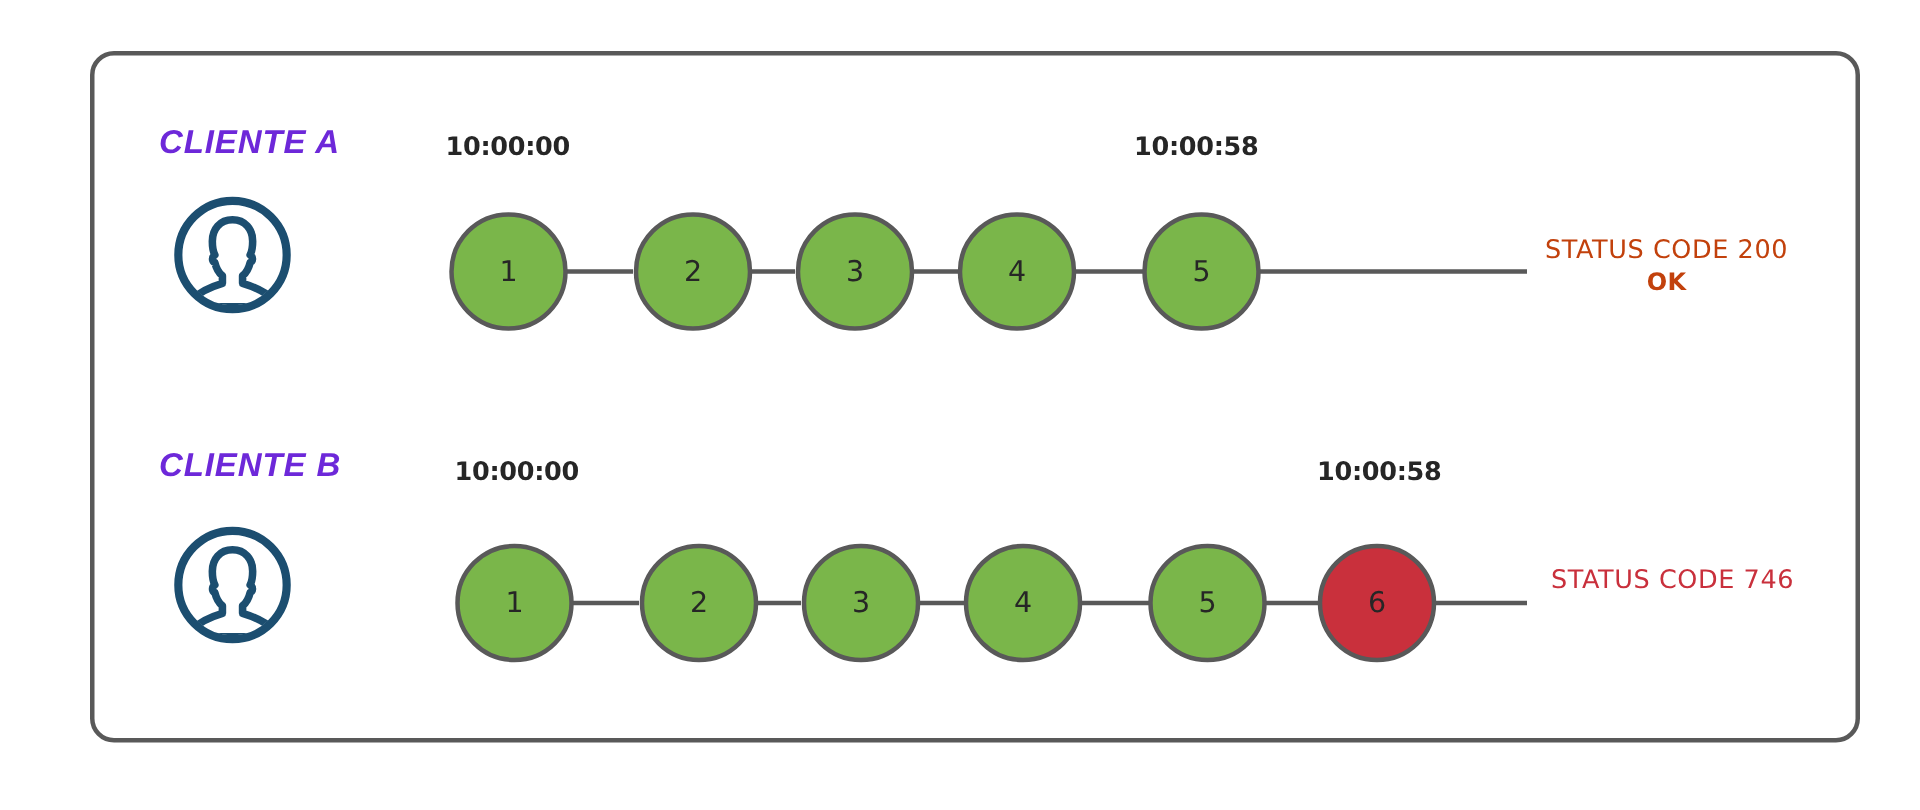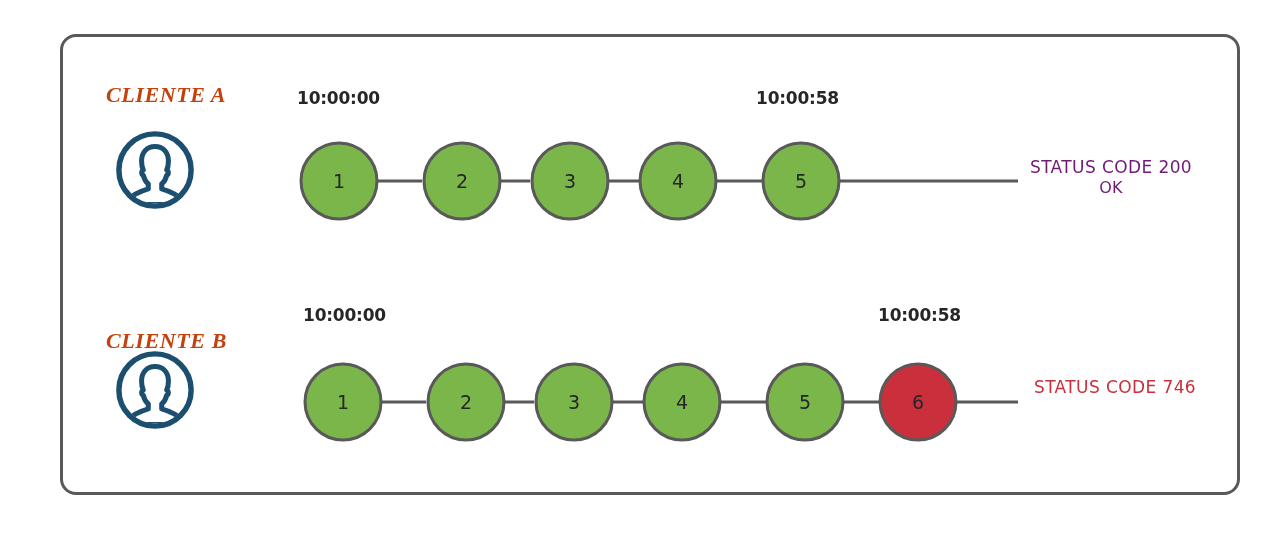--- a/index.html
+++ b/index.html
@@ -31,26 +31,26 @@
     height: 461px;
     border: 3px solid #595959;
     border-radius: 16px;
     box-sizing: border-box;
     background: #ffffff;
   }
 
   
   .client-label {
     position: absolute;
-    font-family: Liberation Serif, serif;
+    font-family: Liberation Sans, sans-serif;
     font-size: 22px;
     font-weight: 600;
     font-style: italic;
     letter-spacing: 0.6px;
-    color: #c2410c;
+    color: #6d28d9;
     white-space: nowrap;
   }
 
   
   .avatar {
     position: absolute;
     width: 84px;
     height: 84px;
   }
 
@@ -90,25 +90,25 @@
     display: block;
     font-family: "DejaVu Sans", sans-serif;
     font-size: 17px;
     font-weight: 500;
     letter-spacing: 0.4px;
   }
   .status-line2 {
     display: block;
     font-family: "DejaVu Sans", sans-serif;
     font-size: 16px;
-    font-weight: 400;
+    font-weight: 700;
     letter-spacing: 0.2px;
     text-align: center;
   }
-  .ok    .status-line1, .ok    .status-line2 { color: #701a75; }
+  .ok    .status-line1, .ok    .status-line2 { color: #c2410c; }
   .error .status-line1, .error .status-line2 { color: #C9303C; }
 </style>
 </head>
 <body>
 
 <div id="stage">
 
   <div class="frame"></div>
 
   <div class="client-label" style="left:106px; top:82px;">CLIENTE A</div>
@@ -173,21 +173,21 @@
       <circle cx="516" cy="46" r="38" fill="#7AB64A" stroke="#595959" stroke-width="3"></circle>
       <text class="node-num" x="516" y="46">5</text>
     </g>
   </svg>
 
   <div class="status-block ok" style="left:1020px; top:157px; width:182px;">
     <span class="status-line1">STATUS CODE 200</span>
     <span class="status-line2">OK</span>
   </div>
 
-  <div class="client-label" style="left:106px; top:297px;margin-top:31px;">CLIENTE B</div>
+  <div class="client-label" style="left:106px; top:297px;">CLIENTE B</div>
 
   <div class="avatar" style="left:113px; top:348px;">
     <svg viewBox="0 0 100 100" width="84" height="84" aria-hidden="true">
       <circle cx="50" cy="50" r="43" fill="none" stroke="#1C4E70" stroke-width="6.5"></circle>
       <clipPath id="clipB">
           <circle cx="50" cy="50" r="40"></circle>
         </clipPath>
       <g clip-path="url(#clipB)" fill="none" stroke="#1C4E70" stroke-width="6" stroke-linejoin="round" stroke-linecap="round">
         <path d="M50 22
                  c -10 0 -16 7.5 -16 17

